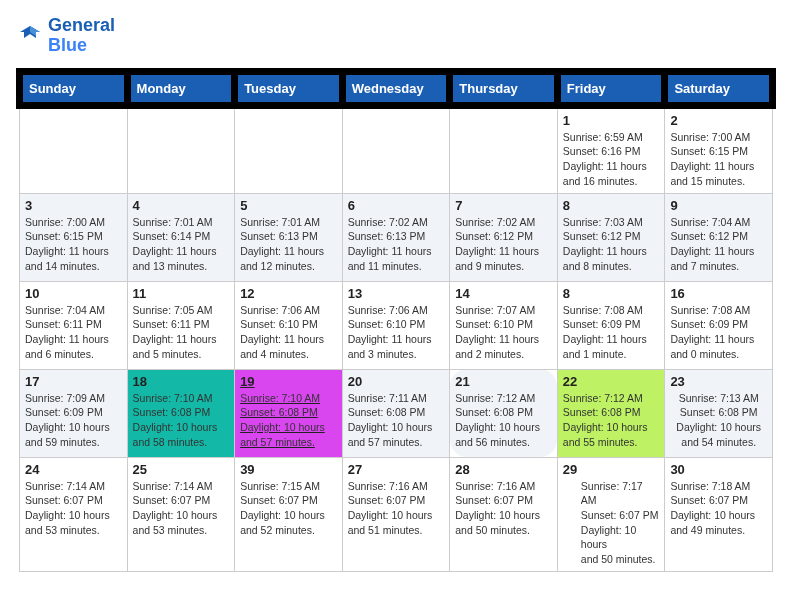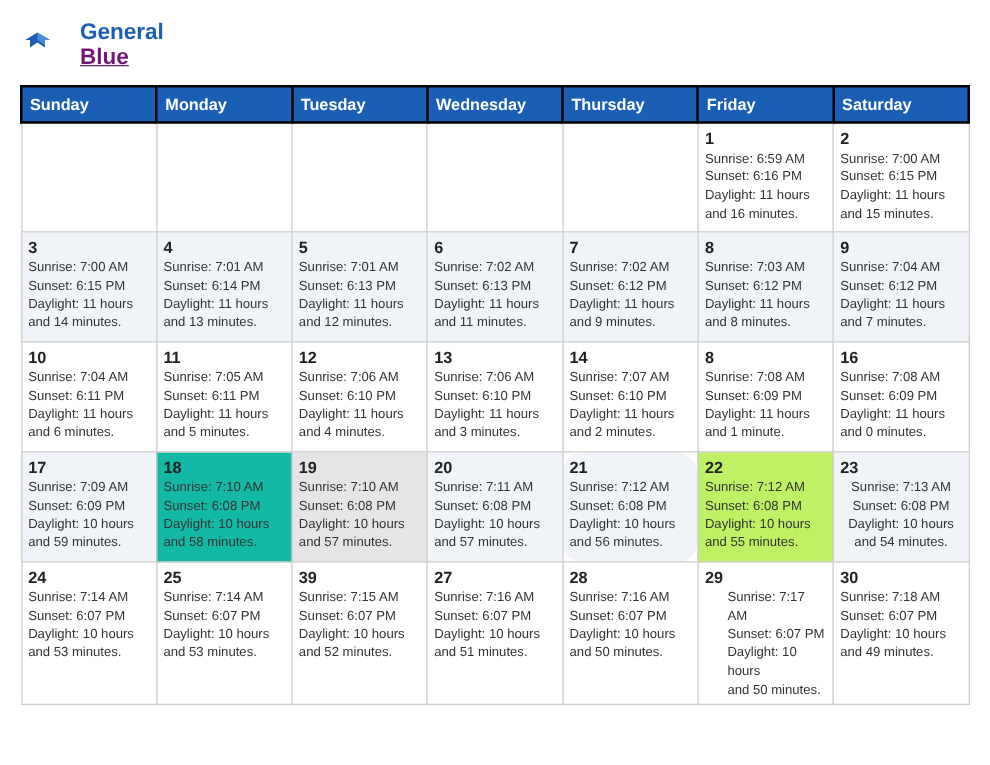--- a/index.html
+++ b/index.html
@@ -12,21 +12,21 @@
     }
     .header {
       display: flex;
       justify-content: space-between;
       align-items: flex-start;
       margin-bottom: 12px;
     }
     .logo {
       display: flex;
       align-items: center;
-      gap: 20px;
+      gap: 4px;
     }
     .logo-text {
       font-size: 18px;
       font-weight: bold;
       color: #333;
       line-height: 1.1;
     }
     .logo-text span {
       color: #1a5fb4;
     }
@@ -51,21 +51,21 @@
       border-collapse: collapse;
       table-layout: fixed;
     }
     th {
       background-color: #1a5fb4;
       color: #fff;
       text-align: left;
       padding: 6px 6px;
       font-size: 13px;
       font-weight: bold;
-      border: 2px solid #000000;
+      border: 7px solid #000000;
     }
     td {
       border: 1px solid #ccc;
       vertical-align: top;
       padding: 4px 5px;
       font-size: 11px;
       color: #222;
       height: 88px;
       background: #fff;
     }
@@ -90,21 +90,21 @@
 <body>
 
 <div class="header">
   <div class="logo">
     <svg class="logo-bird" viewBox="0 0 28 28">
       <polygon points="14,4 24,10 20,10 20,16 14,12 8,16 8,10 4,10" fill="#1a5fb4"></polygon>
       <polygon points="14,4 24,10 20,10 20,14 14,10" fill="#4a90d9"></polygon>
     </svg>
     <div class="logo-text">
       <div><span>General</span></div>
-      <div style="color:#701a75;text-decoration:underline;">Blue</div>
+      <div style="color:#3b82f6;">Blue</div>
     </div>
   </div>
   <div class="title-block">
     <div class="month-title"></div>
     <div class="location"></div>
   </div>
 </div>
 
 <table>
   <thead>
@@ -250,21 +250,21 @@
 Daylight: 10 hours
 and 59 minutes.</div>
         </td>
         <td style="background: #14b8a6;">
           <div class="day-num">18</div>
           <div class="day-info" style="white-space: pre-line;">Sunrise: 7:10 AM
 Sunset: 6:08 PM
 Daylight: 10 hours
 and 58 minutes.</div>
         </td>
-        <td style="background: #e5e5e5;">
+        <td style="background: #d946ef; text-decoration: underline;">
           <div class="day-num">19</div>
           <div class="day-info" style="white-space: pre-line;">Sunrise: 7:10 AM
 Sunset: 6:08 PM
 Daylight: 10 hours
 and 57 minutes.</div>
         </td>
         <td style="background: rgb(240, 244, 248); margin-left: 44px;">
           <div class="day-num">20</div>
           <div class="day-info" style="white-space: pre-line;">Sunrise: 7:11 AM
 Sunset: 6:08 PM

